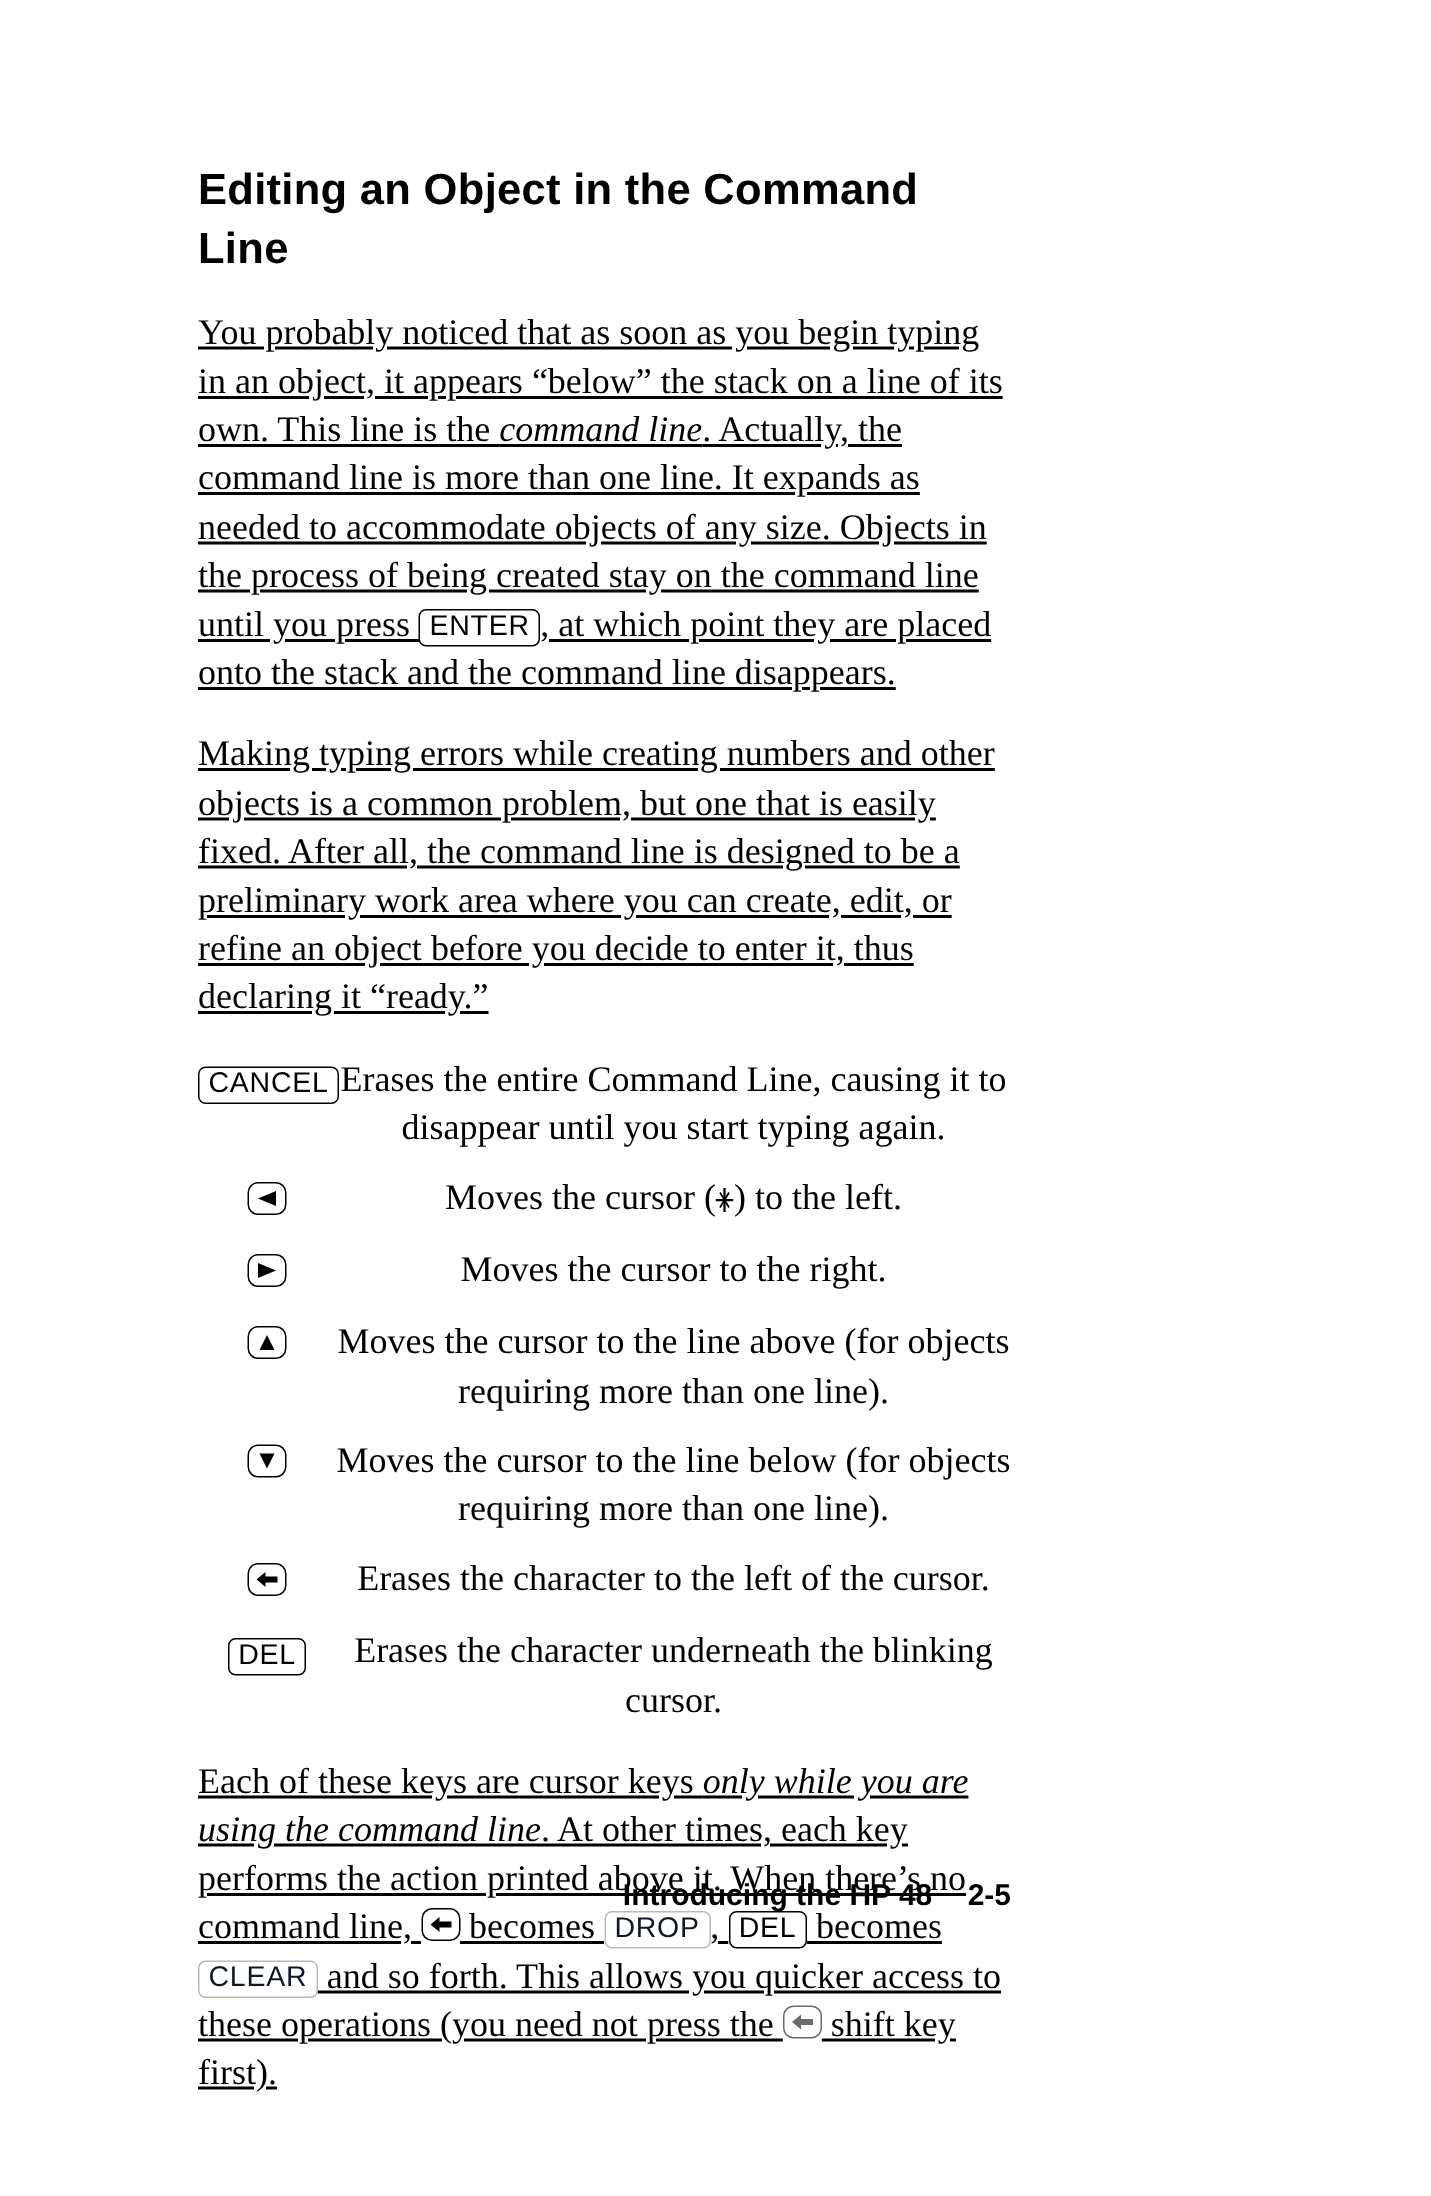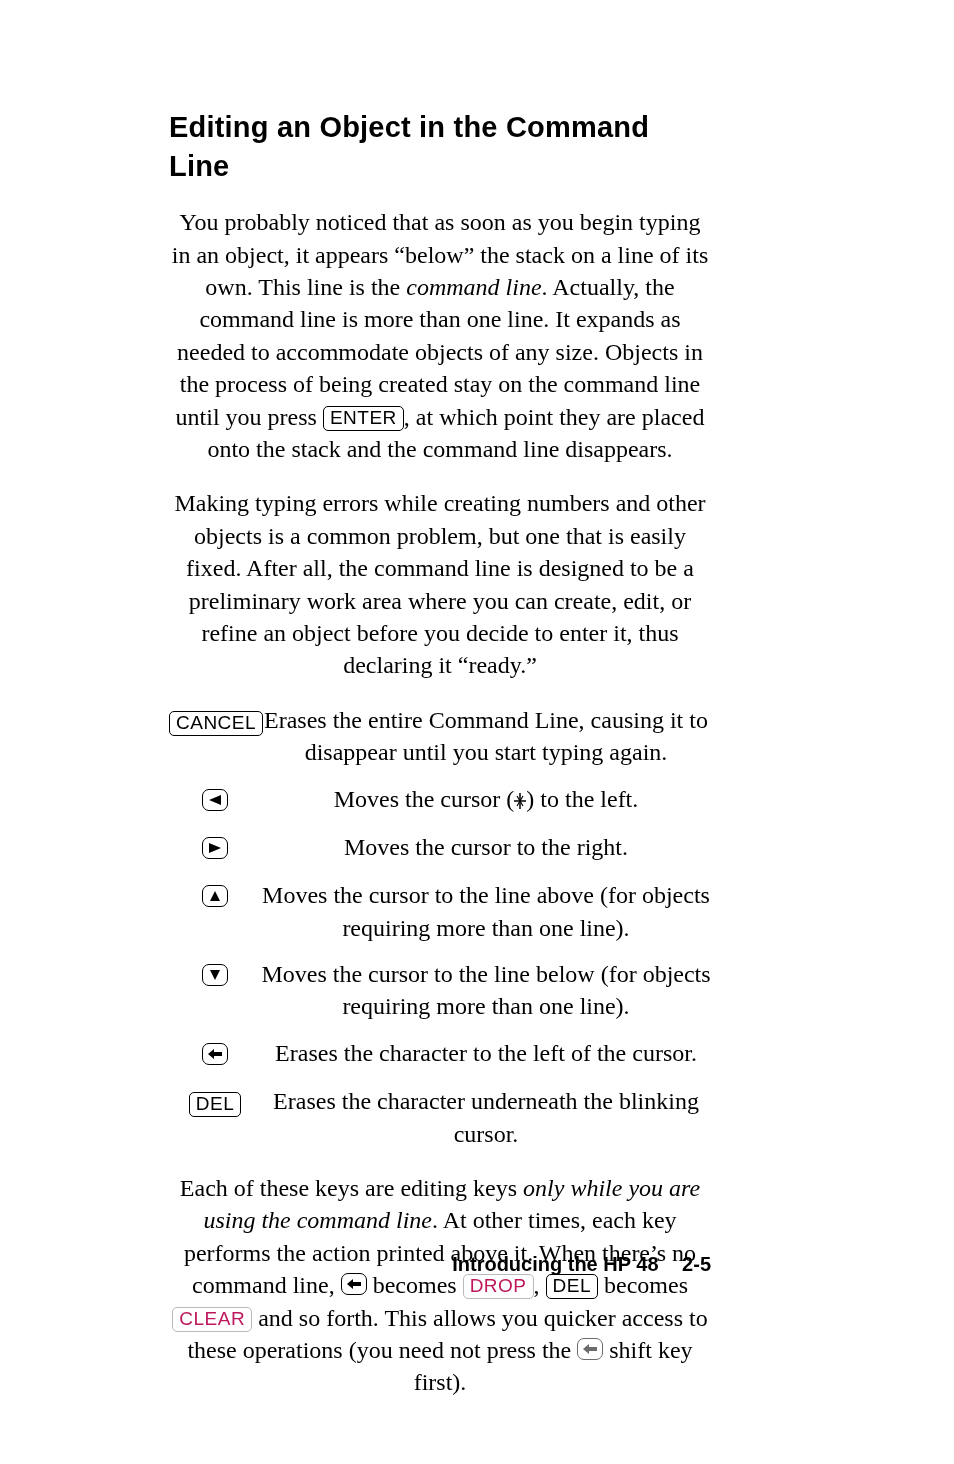--- a/index.html
+++ b/index.html
@@ -10,46 +10,46 @@
     color: #000;
   }
   .page {
     width: 794px;
     height: 1464px;
     box-sizing: border-box;
     padding: 108px 120px 90px 132px;
     position: relative;
     font-size: 24px;
     line-height: 1.35;
-    margin-left: 37px;
   }
   h1 {
     font-family: Helvetica, Arial, sans-serif;
     font-weight: 700;
     font-size: 29px;
     margin: 0 0 20px 0;
     letter-spacing: 0.2px;
   }
   p {
     margin: 0 0 22px 0;
-    text-align: center;
+    text-align: left;
+    text-decoration: underline;
   }
   .keycap {
     display: inline-block;
     border: 1.6px solid #000;
     border-radius: 5px;
     padding: 0 6px 1px 6px;
     font-family: Helvetica, Arial, sans-serif;
     font-size: 19px;
     line-height: 22px;
     vertical-align: 1px;
     letter-spacing: 0.5px;
   }
   .keycap.light {
-    color: #be185d;
+    color: #0f172a;
     border-color: #bababa;
   }
   .arrowcap {
     display: inline-block;
     border: 1.6px solid #000;
     border-radius: 7px;
     width: 24px;
     height: 20px;
     text-align: center;
     vertical-align: -2px;
@@ -182,21 +182,21 @@
     <div class="keyrow">
       <div class="kcol">
         <span class="keycap">DEL</span>
       </div>
       <div class="dcol">Erases the character underneath the blinking cursor.</div>
     </div>
 
   </div>
 
   <p>
-    <span>Each of these keys are editing keys </span><span class="ital">only while you are using the command line</span><span>. At other times, each key performs the action printed above it. When there’s no command line, </span><span class="arrowcap"><svg width="16" height="12" viewBox="0 0 16 12">
+    <span>Each of these keys are cursor keys </span><span class="ital">only while you are using the command line</span><span>. At other times, each key performs the action printed above it. When there’s no command line, </span><span class="arrowcap"><svg width="16" height="12" viewBox="0 0 16 12">
           <polygon points="1,6 7,1 7,4 15,4 15,8 7,8 7,11" fill="#000"></polygon>
         </svg></span><span> becomes </span><span class="keycap light">DROP</span><span>, </span><span class="keycap">DEL</span><span> becomes </span><span class="keycap light">CLEAR</span><span> and so forth. This allows you quicker access to these operations (you need not press the </span><span class="arrowcap shift"><svg width="16" height="12" viewBox="0 0 16 12">
           <path d="M15 4 L7 4 L7 1 L1 6 L7 11 L7 8 L15 8 Z" fill="#6b6b6b"></path>
         </svg></span><span> shift key first).</span>
   </p>
 
   <div class="footer">
     <span>Introducing the HP 48</span>
     <span class="pg">2-5</span>
   </div>

